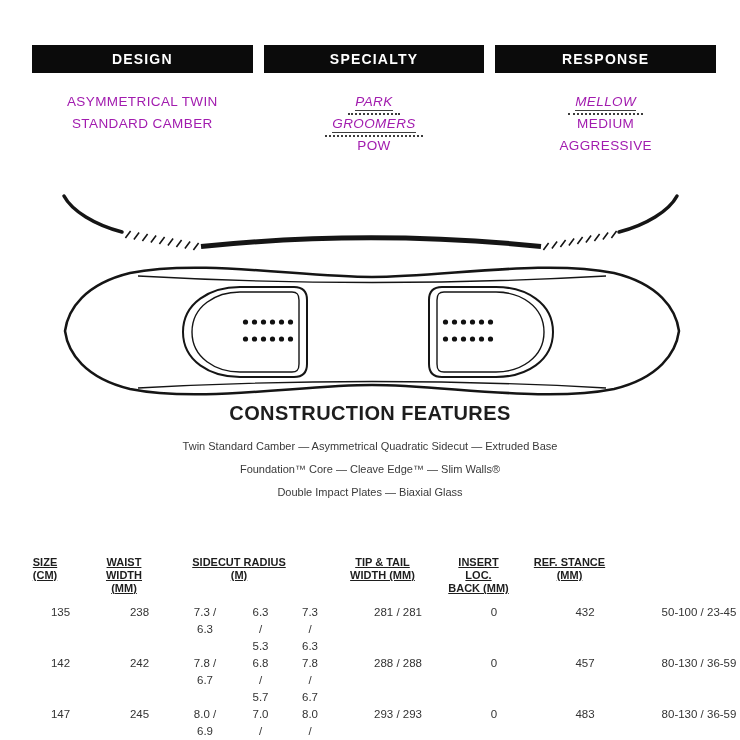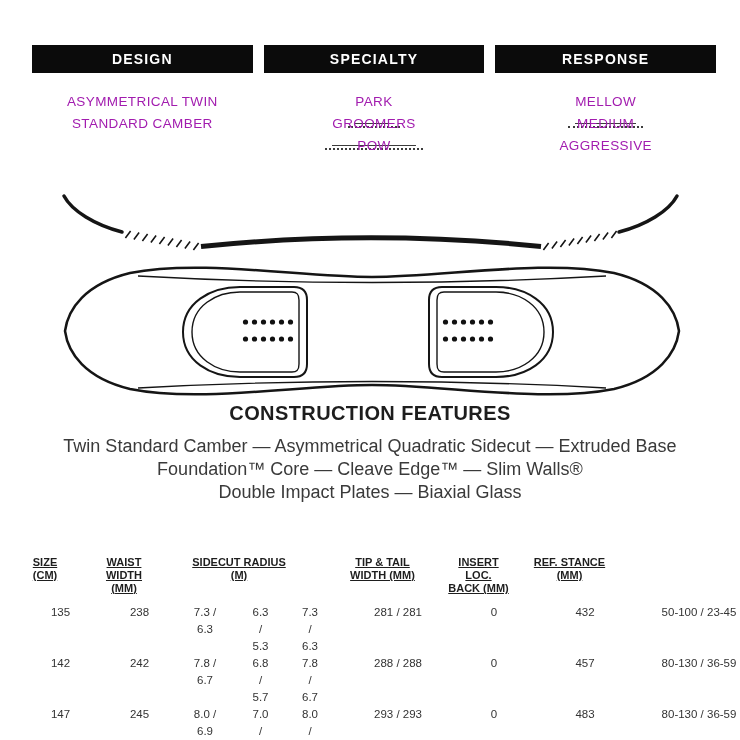--- a/index.html
+++ b/index.html
@@ -14,34 +14,34 @@
   .attr-row{display:flex;gap:11px;padding:45px 24px 0 32px;}
   .attr-col{flex:1;text-align:center;}
   .bar{
     height:28px;line-height:28px;background:#0b0b0b;color:#ffffff;
     font-size:14px;font-weight:700;letter-spacing:1.2px;
   }
   .items{margin-top:21px;}
   .item{height:22px;font-size:13.5px;letter-spacing:.4px;color:#a21caf;}
   .item .wrap{display:inline-block;vertical-align:top;}
   .item .label{display:block;line-height:15px;}
-  .item.u .label{border-bottom:1px solid #3c3c3c;padding-bottom:14px;}
+  .item.u .label{border-bottom:1px solid #3c3c3c;padding-bottom:1px;font-style:italic;}
   .item .dots{display:none;}
   .item.u .dots{display:block;height:0;border-bottom:2px dotted #3c3c3c;margin:2px -7px 0 -7px;}
 
   
   .diagram-svg{display:block;margin-top:29px;}
   .ln{fill:none;stroke:#151515;}
 
   
   .constr-title{
     text-align:center;font-size:20px;font-weight:700;
     letter-spacing:.4px;color:#1d1d1d;line-height:24px;
   }
-  .constr-lines{margin-top:10px;text-align:center;font-size:18px;line-height:23px;color:#3a3a3a;}
+  .constr-lines{margin-top:10px;text-align:center;font-size:11px;line-height:23px;color:#3a3a3a;}
 
   
   .spec{margin-top:52px;}
   .t-head,.t-row{
     display:grid;
     grid-template-columns:90px 68px 63px 48px 51px 125px 67px 115px 113px;
   }
   .t-head{font-weight:700;color:#1e1e1e;font-size:11px;line-height:13px;text-decoration:underline;}
   .h-cell{text-align:center;}
   .h-cell .l2{display:block;}

